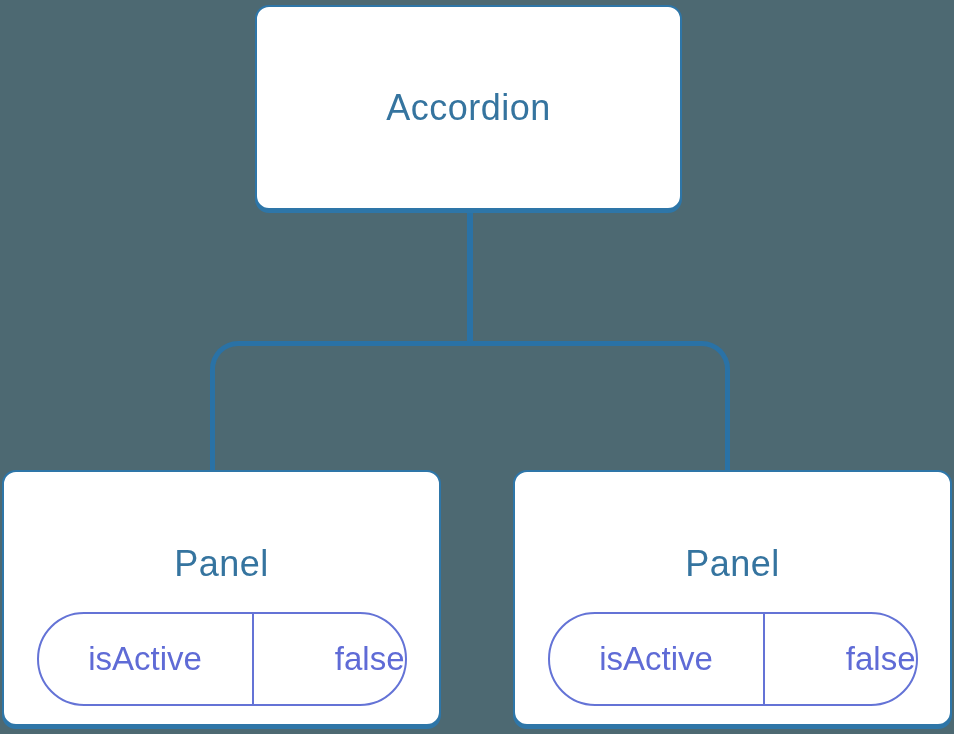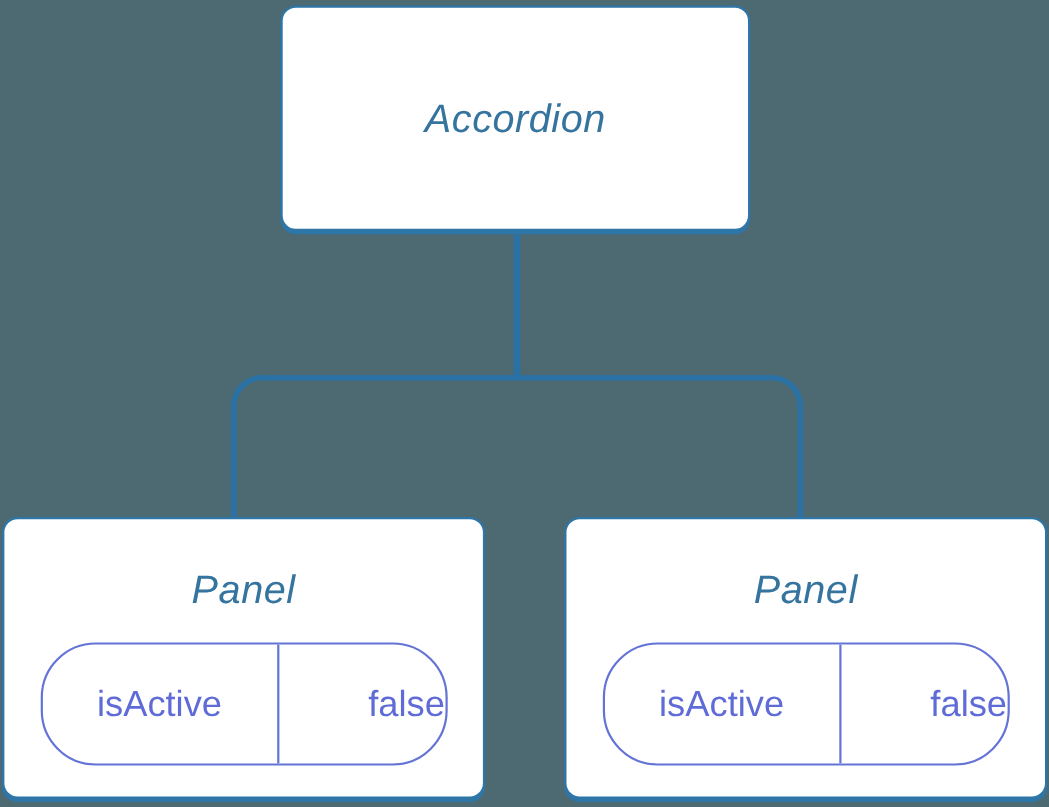--- a/index.html
+++ b/index.html
@@ -22,21 +22,20 @@
     width: 427px; height: 205px;
     display: flex;
     align-items: center;
     justify-content: center;
   }
   .node-title {
     color: #35749f;
     font-size: 36px;
     font-weight: 500;
     letter-spacing: 0.5px;
-    font-style: italic;
   }
   .stem {
     position: absolute;
     left: 467px; top: 213px;
     width: 6px; height: 132px;
     background: #2a72a6;
   }
   .bracket {
     position: absolute;
     left: 210px; top: 341px;
@@ -49,26 +48,26 @@
   .panel-node {
     top: 470px;
     width: 439px; height: 256px;
     display: flex;
     flex-direction: column;
     align-items: center;
   }
   .panel-left  { left: 2px; }
   .panel-right { left: 513px; }
   .panel-node .node-title {
-    margin-top: 40px;
+    margin-top: 68px;
     line-height: 48px;
   }
   .state-pill {
     margin-top: 24px;
-    width: 370px; height: 112px;
+    width: 370px; height: 94px;
     border: 2px solid #6473d6;
     border-radius: 50px;
     display: flex;
     align-items: stretch;
     background: #ffffff;
   }
   .state-key-cell {
     flex: 0 0 215px;
     border-right: 2px solid #6473d6;
     display: flex;

